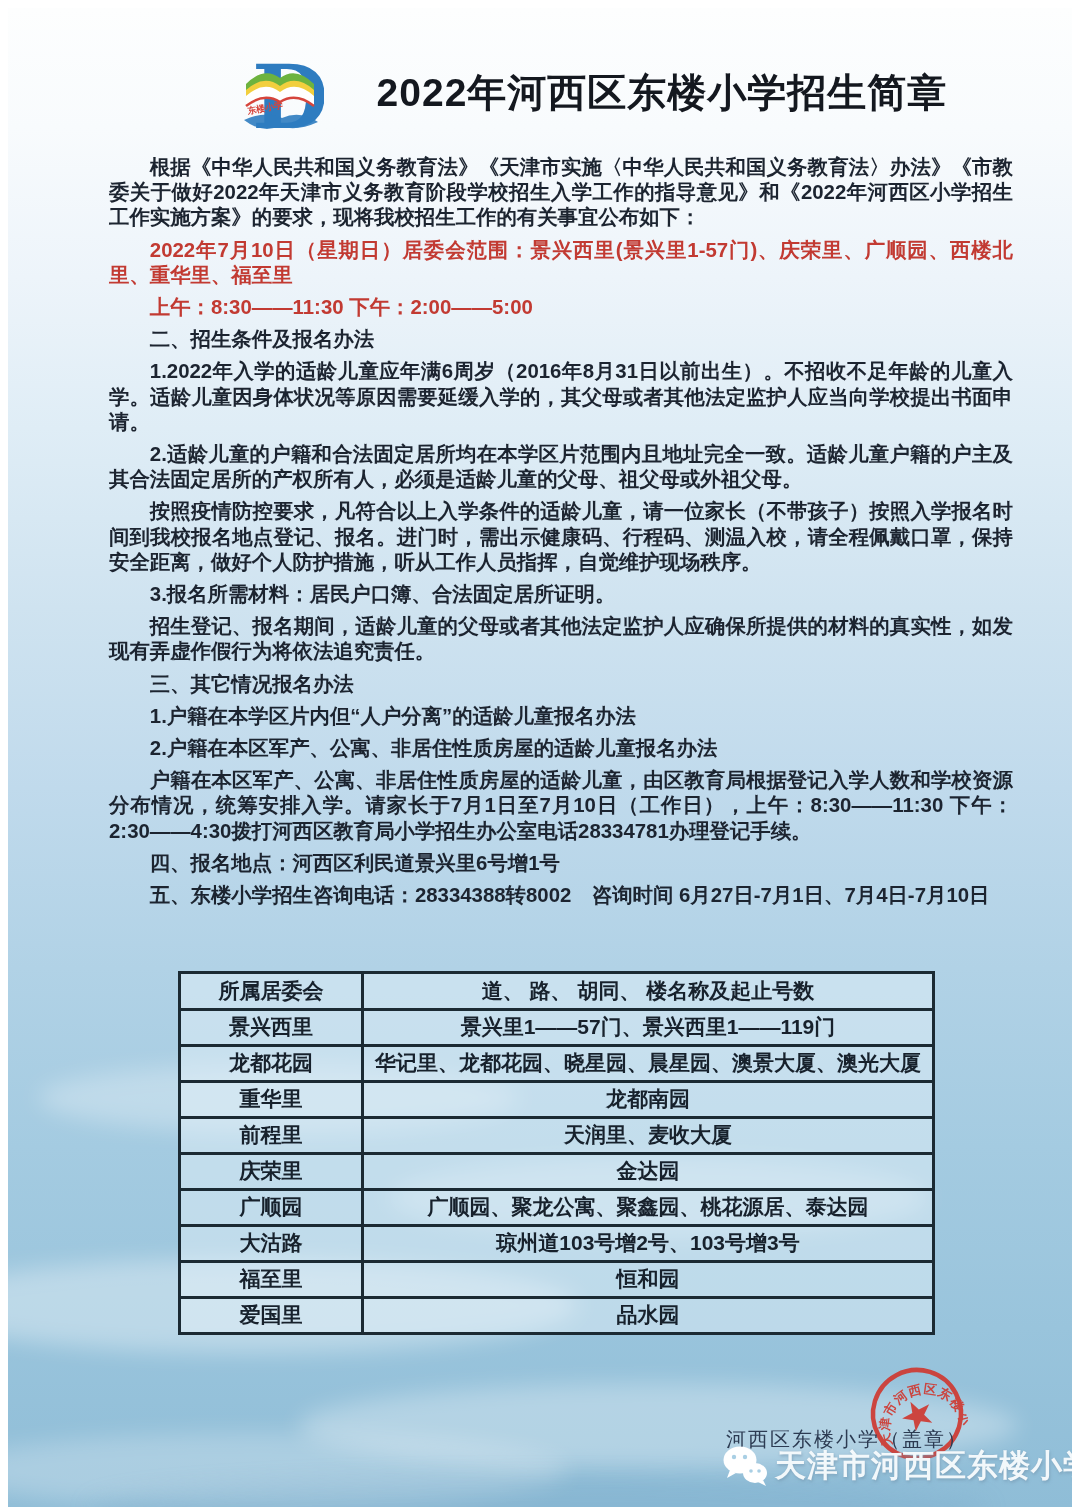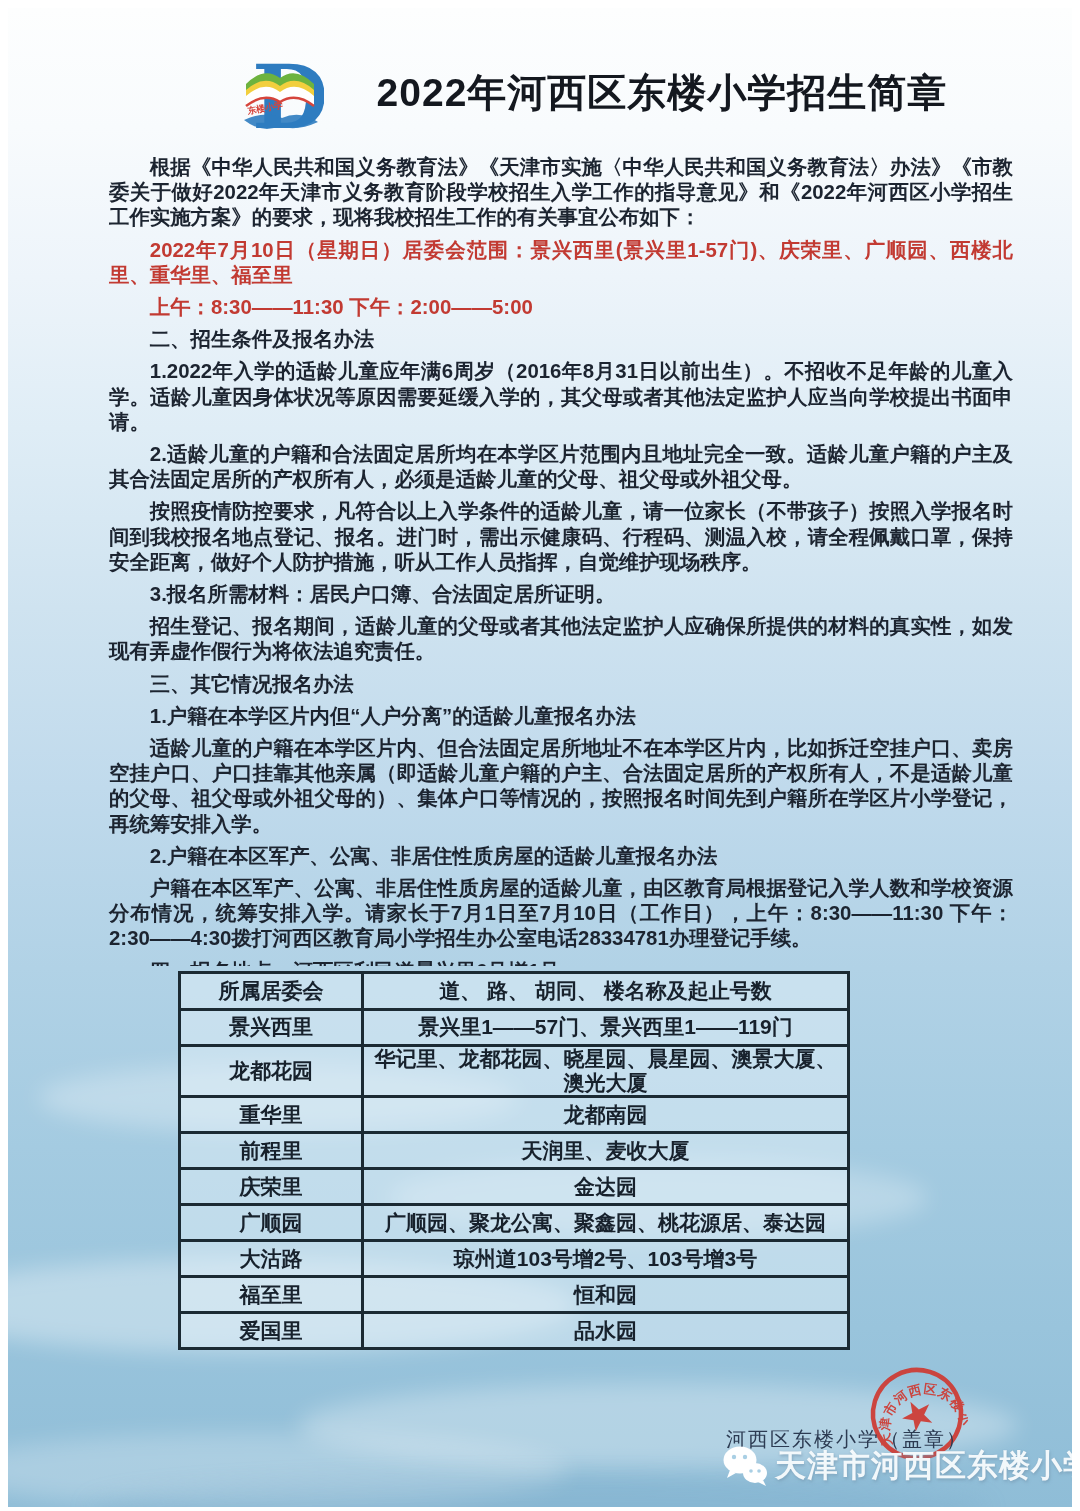--- a/index.html
+++ b/index.html
@@ -35,21 +35,21 @@
 
   .content{
     position:absolute;left:94px;top:140px;width:918px;height:818px;overflow:hidden;
     color:#1c2430;font-size:20.4px;line-height:25.2px;font-weight:700;
     text-align:justify;
   }
   .para{margin:7px;text-indent:2em;}
   .para.red{color:#c23a32;}
 
   .district-table{
-    position:absolute;left:170px;top:963px;width:672px;
+    position:absolute;left:170px;top:963px;width:757px;
     border-collapse:collapse;table-layout:fixed;border-radius:14px;
   }
   .district-table th,.district-table td{
     border:3px solid #1b2a33;background:rgba(232,243,250,0.45);
     text-align:center;vertical-align:middle;padding:0 6px;
     font-size:21px;font-weight:700;color:#17212c;line-height:1.15;
   }
   .district-table th{height:34px;}
   .district-table td{height:33px;margin-top:23px;}
   .col-committee{width:168px;}
@@ -99,21 +99,20 @@
     <p class="para red">2022年7月10日（星期日）居委会范围：景兴西里(景兴里1-57门)、庆荣里、广顺园、西楼北里、重华里、福至里</p>
     <p class="para red">上午：8:30——11:30 下午：2:00——5:00</p>
     <p class="para">二、招生条件及报名办法</p>
     <p class="para">1.2022年入学的适龄儿童应年满6周岁（2016年8月31日以前出生）。不招收不足年龄的儿童入学。适龄儿童因身体状况等原因需要延缓入学的，其父母或者其他法定监护人应当向学校提出书面申请。</p>
     <p class="para">2.适龄儿童的户籍和合法固定居所均在本学区片范围内且地址完全一致。适龄儿童户籍的户主及其合法固定居所的产权所有人，必须是适龄儿童的父母、祖父母或外祖父母。</p>
     <p class="para">按照疫情防控要求，凡符合以上入学条件的适龄儿童，请一位家长（不带孩子）按照入学报名时间到我校报名地点登记、报名。进门时，需出示健康码、行程码、测温入校，请全程佩戴口罩，保持安全距离，做好个人防护措施，听从工作人员指挥，自觉维护现场秩序。</p>
     <p class="para">3.报名所需材料：居民户口簿、合法固定居所证明。</p>
     <p class="para">招生登记、报名期间，适龄儿童的父母或者其他法定监护人应确保所提供的材料的真实性，如发现有弄虚作假行为将依法追究责任。</p>
     <p class="para">三、其它情况报名办法</p>
     <p class="para">1.户籍在本学区片内但“人户分离”的适龄儿童报名办法</p>
-    <p class="para">适龄儿童的户籍在本学区片内、但合法固定居所地址不在本学区片内，比如拆迁空挂户口、卖房空挂户口、户口挂靠其他亲属（即适龄儿童户籍的户主、合法固定居所的产权所有人，不是适龄儿童的父母、祖父母或外祖父母的）、集体户口等情况的，按照报名时间先到户籍所在学区片小学登记，再统筹安排入学。</p>
     <p class="para">2.户籍在本区军产、公寓、非居住性质房屋的适龄儿童报名办法</p>
     <p class="para">户籍在本区军产、公寓、非居住性质房屋的适龄儿童，由区教育局根据登记入学人数和学校资源分布情况，统筹安排入学。请家长于7月1日至7月10日（工作日），上午：8:30——11:30 下午：2:30——4:30拨打河西区教育局小学招生办公室电话28334781办理登记手续。</p>
     <p class="para">四、报名地点：河西区利民道景兴里6号增1号</p>
     <p class="para">五、东楼小学招生咨询电话：28334388转8002　咨询时间 6月27日-7月1日、7月4日-7月10日</p>
 
   </div>
 
   <table class="district-table">
     <thead>
       <tr>

